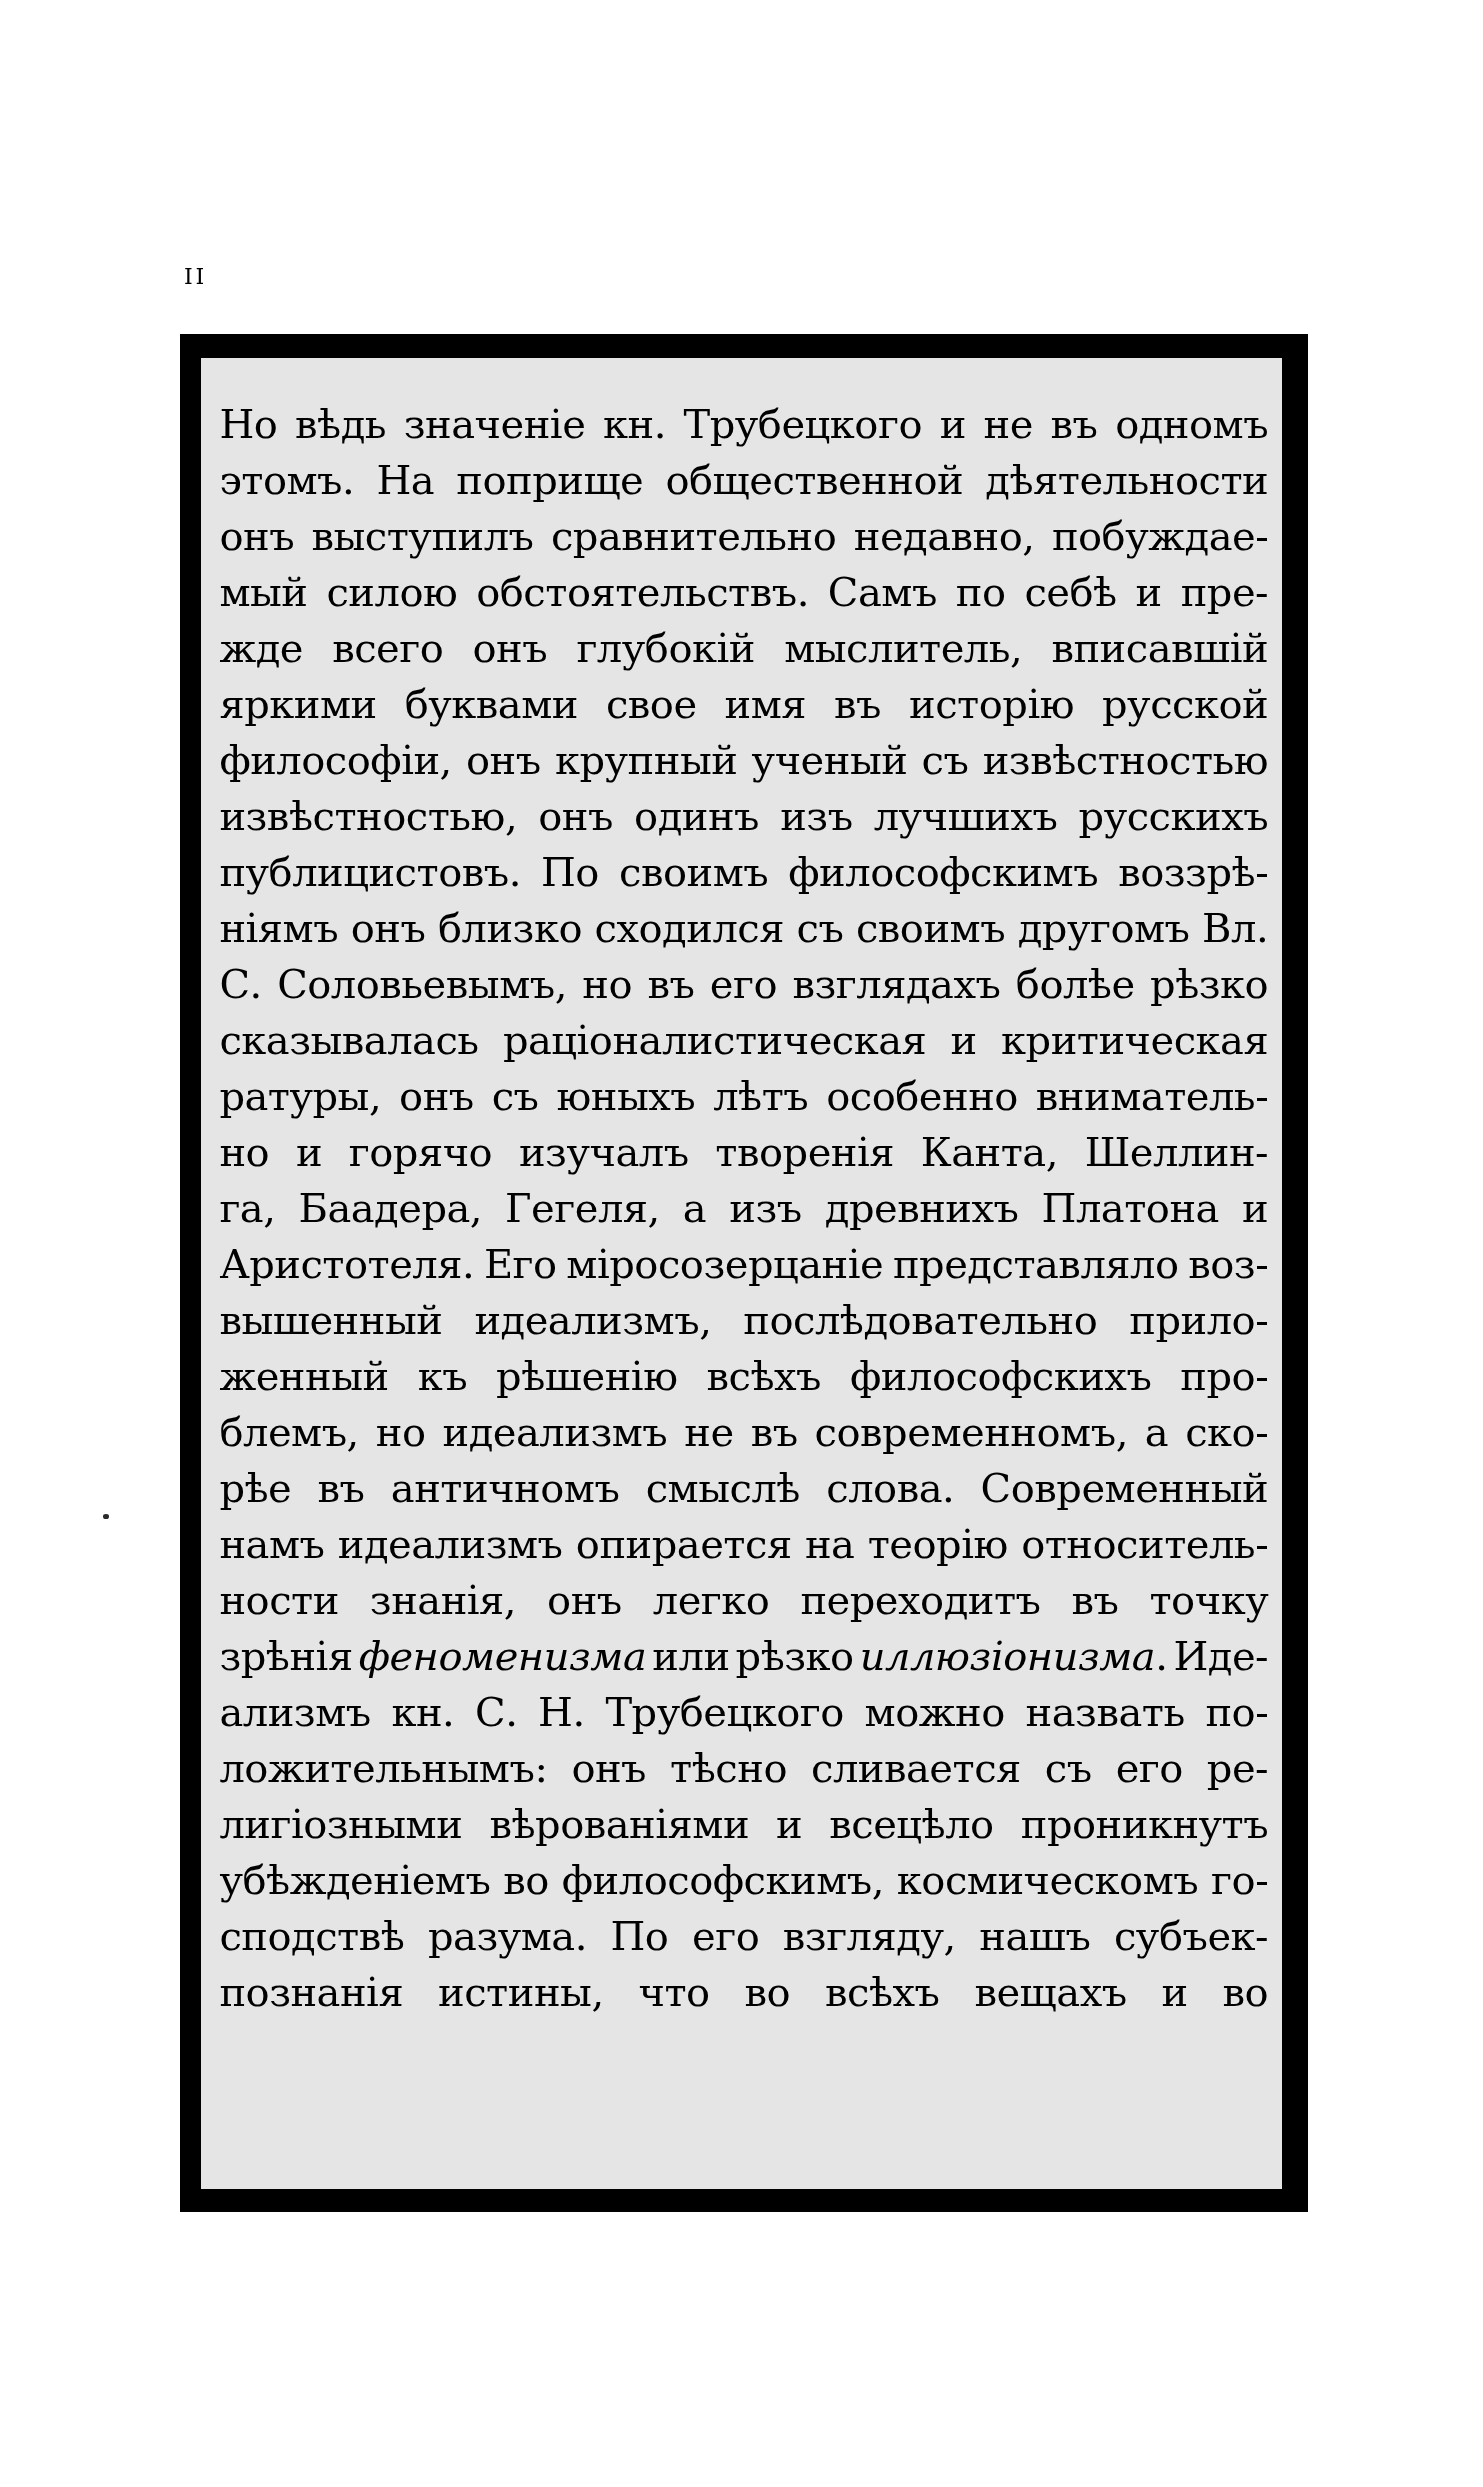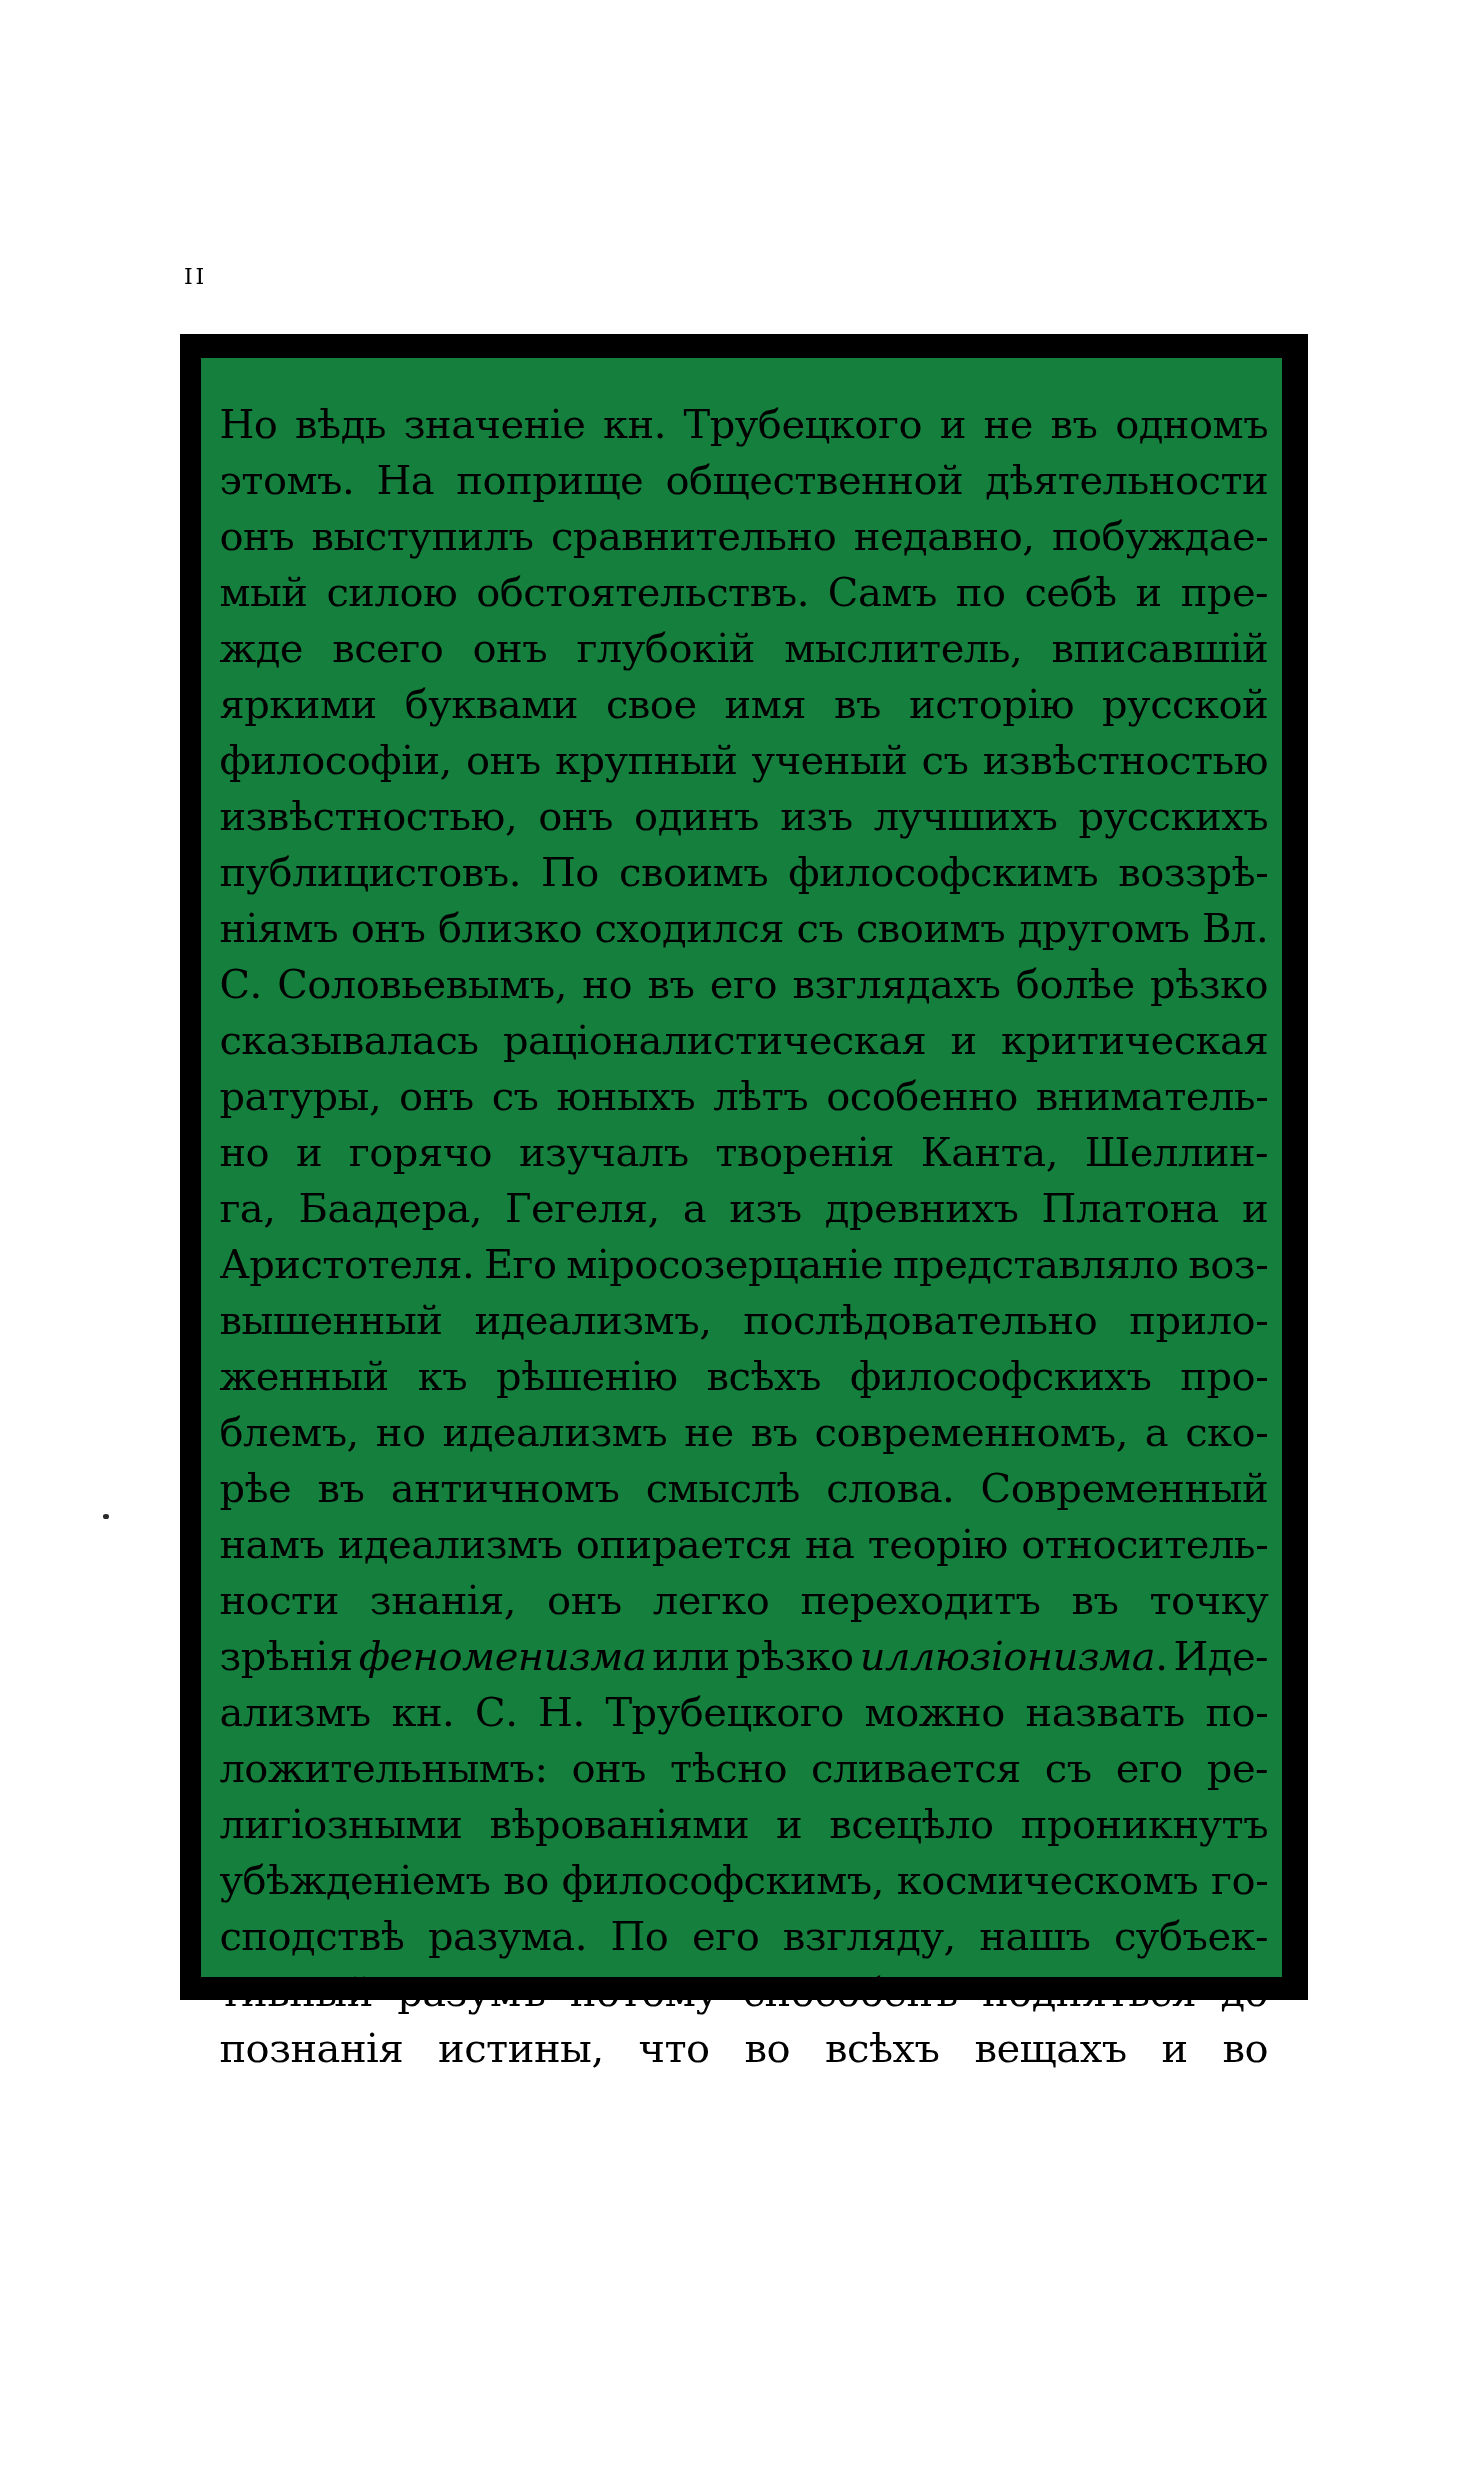--- a/index.html
+++ b/index.html
@@ -22,26 +22,26 @@
     font-size: 22px;
     line-height: 1;
     letter-spacing: 2.8px;
     color: #000;
   }
   .frame {
     position: absolute;
     left: 180px;
     top: 334px;
     width: 1128px;
-    height: 1666px;
+    height: 1878px;
     box-sizing: border-box;
     border-style: solid;
     border-color: #000;
     border-width: 24px 26px 23px 21px;
-    background: #15803d;
+    background: #e5e5e5;
   }
   .text-block {
     padding: 43px 13.8px 0 18.4px;
   }
   .line {
     display: flex;
     justify-content: space-between;
     align-items: baseline;
     height: 56px;
     font-size: 40px;
@@ -93,19 +93,18 @@
       <div class="line"><span class="w"><span>блемъ,</span></span><span class="w"><span>но</span></span><span class="w"><span>идеализмъ</span></span><span class="w"><span>не</span></span><span class="w"><span>въ</span></span><span class="w"><span>современномъ,</span></span><span class="w"><span>а</span></span><span class="w"><span>ско-</span></span></div>
       <div class="line"><span class="w"><span>рѣе</span></span><span class="w"><span>въ</span></span><span class="w"><span>античномъ</span></span><span class="w"><span>смыслѣ</span></span><span class="w"><span>слова.</span></span><span class="w"><span>Современный</span></span></div>
       <div class="line"><span class="w"><span>намъ</span></span><span class="w"><span>идеализмъ</span></span><span class="w"><span>опирается</span></span><span class="w"><span>на</span></span><span class="w"><span>теорію</span></span><span class="w"><span>относитель-</span></span></div>
       <div class="line"><span class="w"><span>ности</span></span><span class="w"><span>знанія,</span></span><span class="w"><span>онъ</span></span><span class="w"><span>легко</span></span><span class="w"><span>переходитъ</span></span><span class="w"><span>въ</span></span><span class="w"><span>точку</span></span></div>
       <div class="line"><span class="w"><span>зрѣнія</span></span><span class="w"><span class="it">феноменизма</span></span><span class="w"><span>или</span></span><span class="w"><span>рѣзко</span></span><span class="w"><span class="it">иллюзіонизма</span><span>.</span></span><span class="w"><span>Иде-</span></span></div>
       <div class="line"><span class="w"><span>ализмъ</span></span><span class="w"><span>кн.</span></span><span class="w"><span>С.</span></span><span class="w"><span>Н.</span></span><span class="w"><span>Трубецкого</span></span><span class="w"><span>можно</span></span><span class="w"><span>назвать</span></span><span class="w"><span>по-</span></span></div>
       <div class="line"><span class="w"><span>ложительнымъ:</span></span><span class="w"><span>онъ</span></span><span class="w"><span>тѣсно</span></span><span class="w"><span>сливается</span></span><span class="w"><span>съ</span></span><span class="w"><span>его</span></span><span class="w"><span>ре-</span></span></div>
       <div class="line"><span class="w"><span>лигіозными</span></span><span class="w"><span>вѣрованіями</span></span><span class="w"><span>и</span></span><span class="w"><span>всецѣло</span></span><span class="w"><span>проникнутъ</span></span></div>
       <div class="line"><span class="w"><span>убѣжденіемъ</span></span><span class="w"><span>во</span></span><span class="w"><span>философскимъ,</span></span><span class="w"><span>космическомъ</span></span><span class="w"><span>го-</span></span></div>
       <div class="line"><span class="w"><span>сподствѣ</span></span><span class="w"><span>разума.</span></span><span class="w"><span>По</span></span><span class="w"><span>его</span></span><span class="w"><span>взгляду,</span></span><span class="w"><span>нашъ</span></span><span class="w"><span>субъек-</span></span></div>
-      <div class="line"><span class="w"><span>тивный</span></span><span class="w"><span>разумъ</span></span><span class="w"><span>потому</span></span><span class="w"><span>способенъ</span></span><span class="w"><span>подняться</span></span><span class="w"><span>до</span></span></div>
       <div class="line"><span class="w"><span>познанія</span></span><span class="w"><span>истины,</span></span><span class="w"><span>что</span></span><span class="w"><span>во</span></span><span class="w"><span>всѣхъ</span></span><span class="w"><span>вещахъ</span></span><span class="w"><span>и</span></span><span class="w"><span>во</span></span></div>
     </div>
 </div>
 
 <div class="speck"></div>
 
 
 </body></html>

